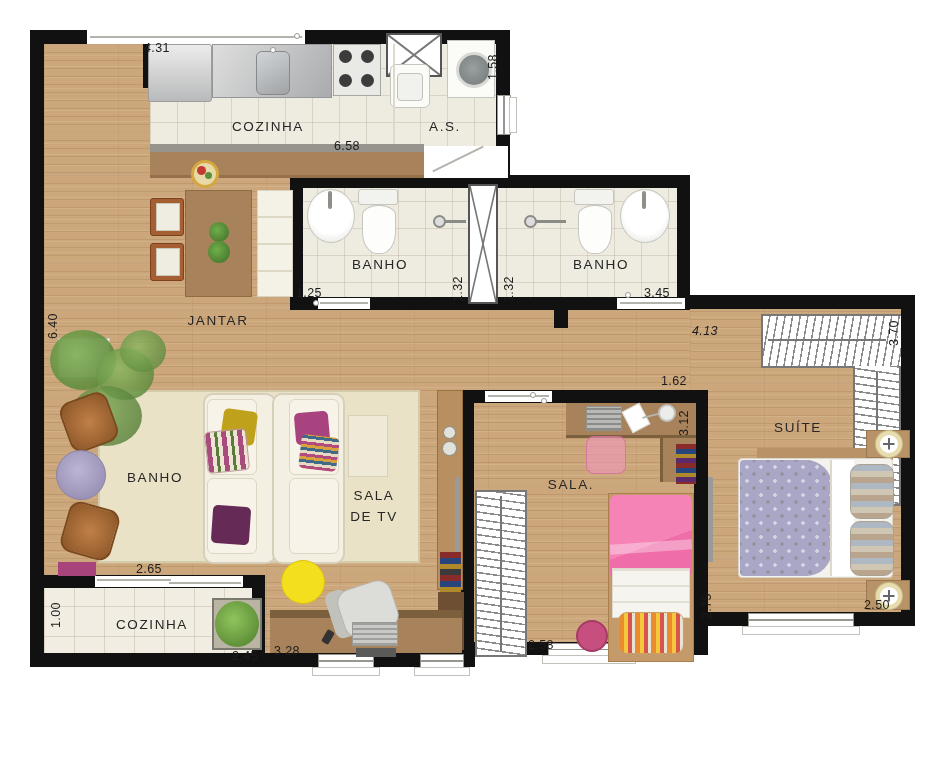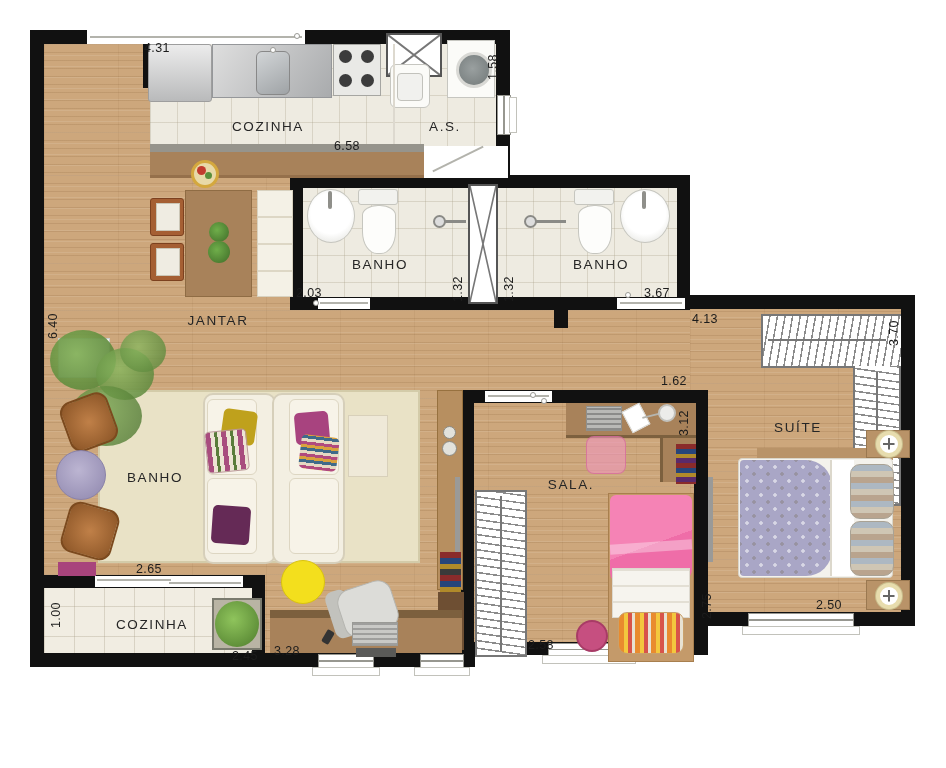--- a/index.html
+++ b/index.html
@@ -256,37 +256,39 @@
   <div class="a box" style="left:866px;top:580px;width:44px;height:30px;background:#b99368;border:1px solid #9a7850;"></div>
   <div class="a lamp" style="left:876px;top:583px;width:26px;height:26px;"></div>
   <div class="a" style="left:708px;top:477px;width:5px;height:85px;background:#9a9a98;"></div>
 
   <div class="a lbl" style="left:218px;top:119px;width:100px;">COZINHA</div>
   <div class="a lbl" style="left:415px;top:119px;width:60px;">A.S.</div>
   <div class="a lbl" style="left:340px;top:257px;width:80px;">BANHO</div>
   <div class="a lbl" style="left:561px;top:257px;width:80px;">BANHO</div>
   <div class="a lbl" style="left:178px;top:313px;width:80px;">JANTAR</div>
   <div class="a lbl" style="left:115px;top:470px;width:80px;">BANHO</div>
+  <div class="a lbl" style="left:339px;top:486px;width:70px;line-height:1.55;">SALA
+DE TV</div>
   <div class="a lbl" style="left:102px;top:617px;width:100px;">COZINHA</div>
   <div class="a lbl" style="left:531px;top:477px;width:80px;">SALA.</div>
   <div class="a lbl" style="left:758px;top:420px;width:80px;">SUÍTE</div>
 
   <div class="a dim" style="left:144px;top:41px;">4.31</div>
   <div class="a dimv" style="left:486px;top:44px;height:36px;">1.58</div>
   <div class="a dim" style="left:334px;top:139px;">6.58</div>
-  <div class="a dim" style="left:296px;top:286px;">2.03</div>
+  <div class="a dim" style="left:296px;top:286px;">1.25</div>
   <div class="a dimv" style="left:451px;top:268px;height:34px;">1.32</div>
   <div class="a dimv" style="left:502px;top:268px;height:34px;">1.32</div>
-  <div class="a dim" style="left:644px;top:286px;">3.67</div>
+  <div class="a dim" style="left:644px;top:286px;">3.45</div>
   <div class="a dimv" style="left:46px;top:303px;height:36px;">6.40</div>
-  <div class="a dim" style="left:692px;top:312px;">4.13</div>
+  <div class="a dim" style="left:692px;top:324px;font-style:italic;">4.13</div>
   <div class="a dimv" style="left:887px;top:310px;height:36px;">3.70</div>
   <div class="a dim" style="left:661px;top:374px;">1.62</div>
   <div class="a dimv" style="left:677px;top:402px;height:34px;">3.12</div>
   <div class="a dim" style="left:136px;top:562px;">2.65</div>
   <div class="a dimv" style="left:49px;top:592px;height:36px;">1.00</div>
   <div class="a dim" style="left:232px;top:649px;">2.45</div>
   <div class="a dim" style="left:274px;top:644px;">3.28</div>
   <div class="a dim" style="left:528px;top:638px;">2.58</div>
   <div class="a dimv" style="left:700px;top:583px;height:36px;">2.75</div>
-  <div class="a dim" style="left:816px;top:598px;">2.50</div>
+  <div class="a dim" style="left:864px;top:598px;">2.50</div>
 
 </div>
 
 </body></html>

